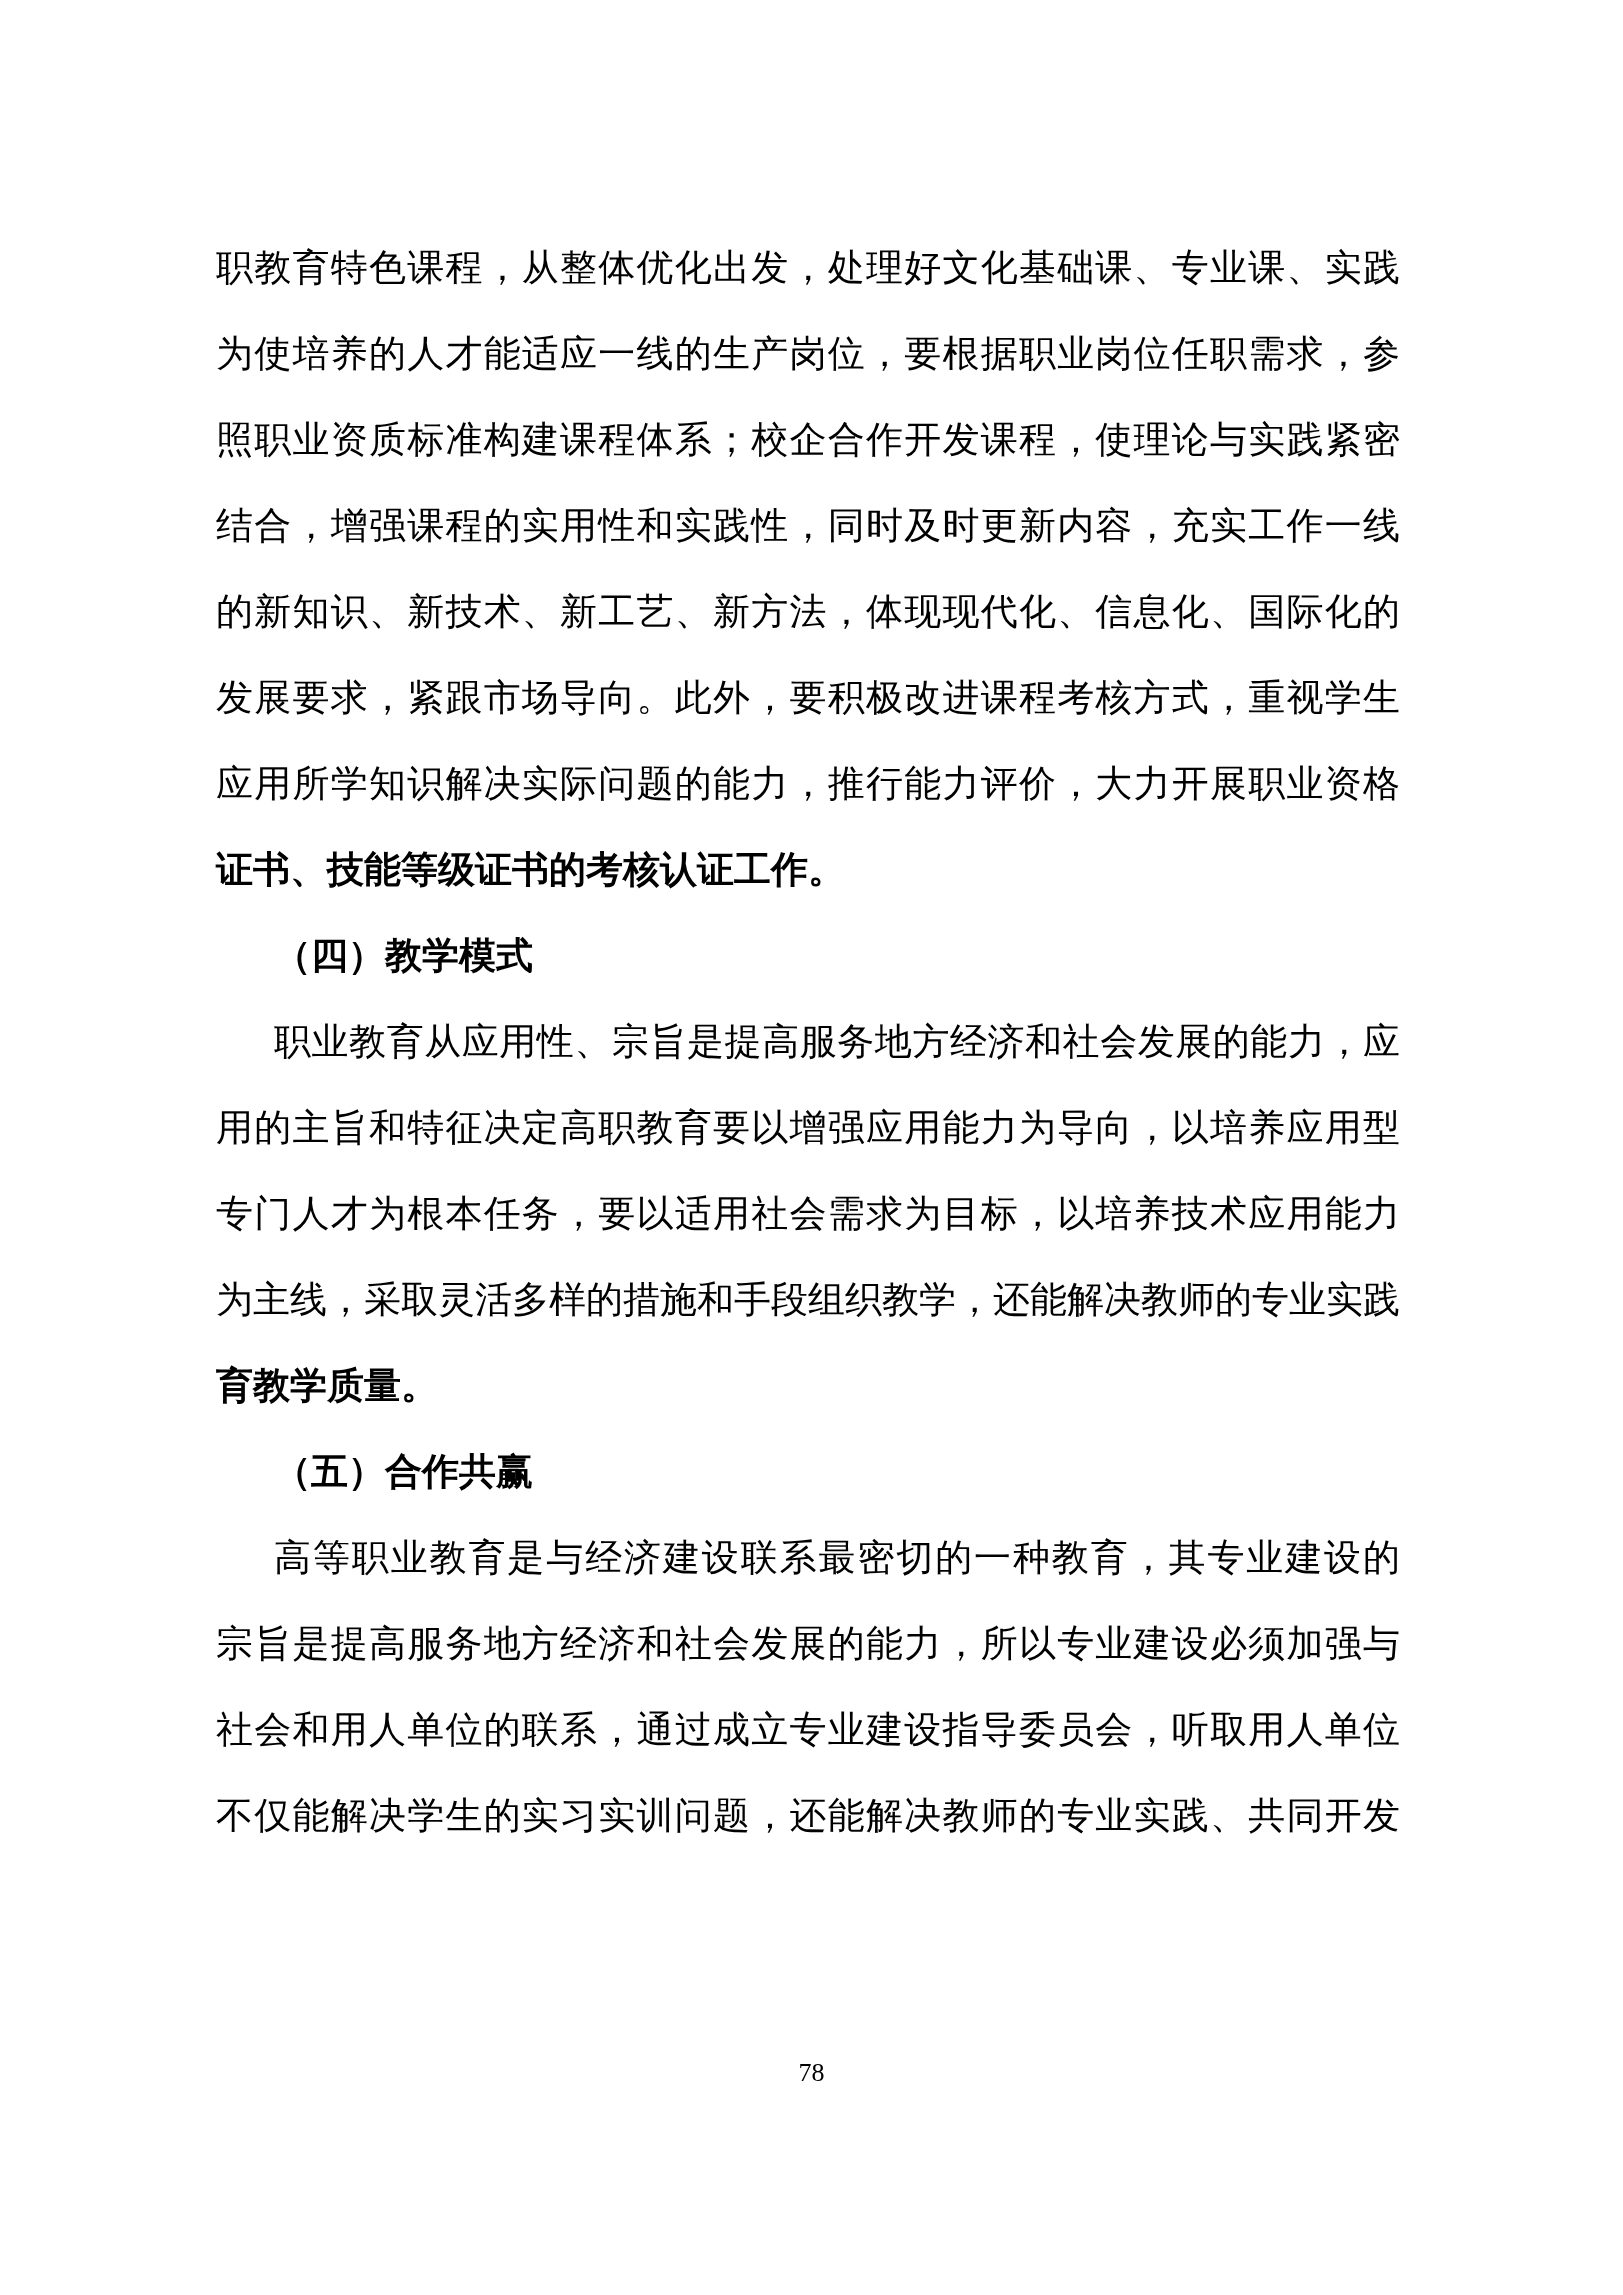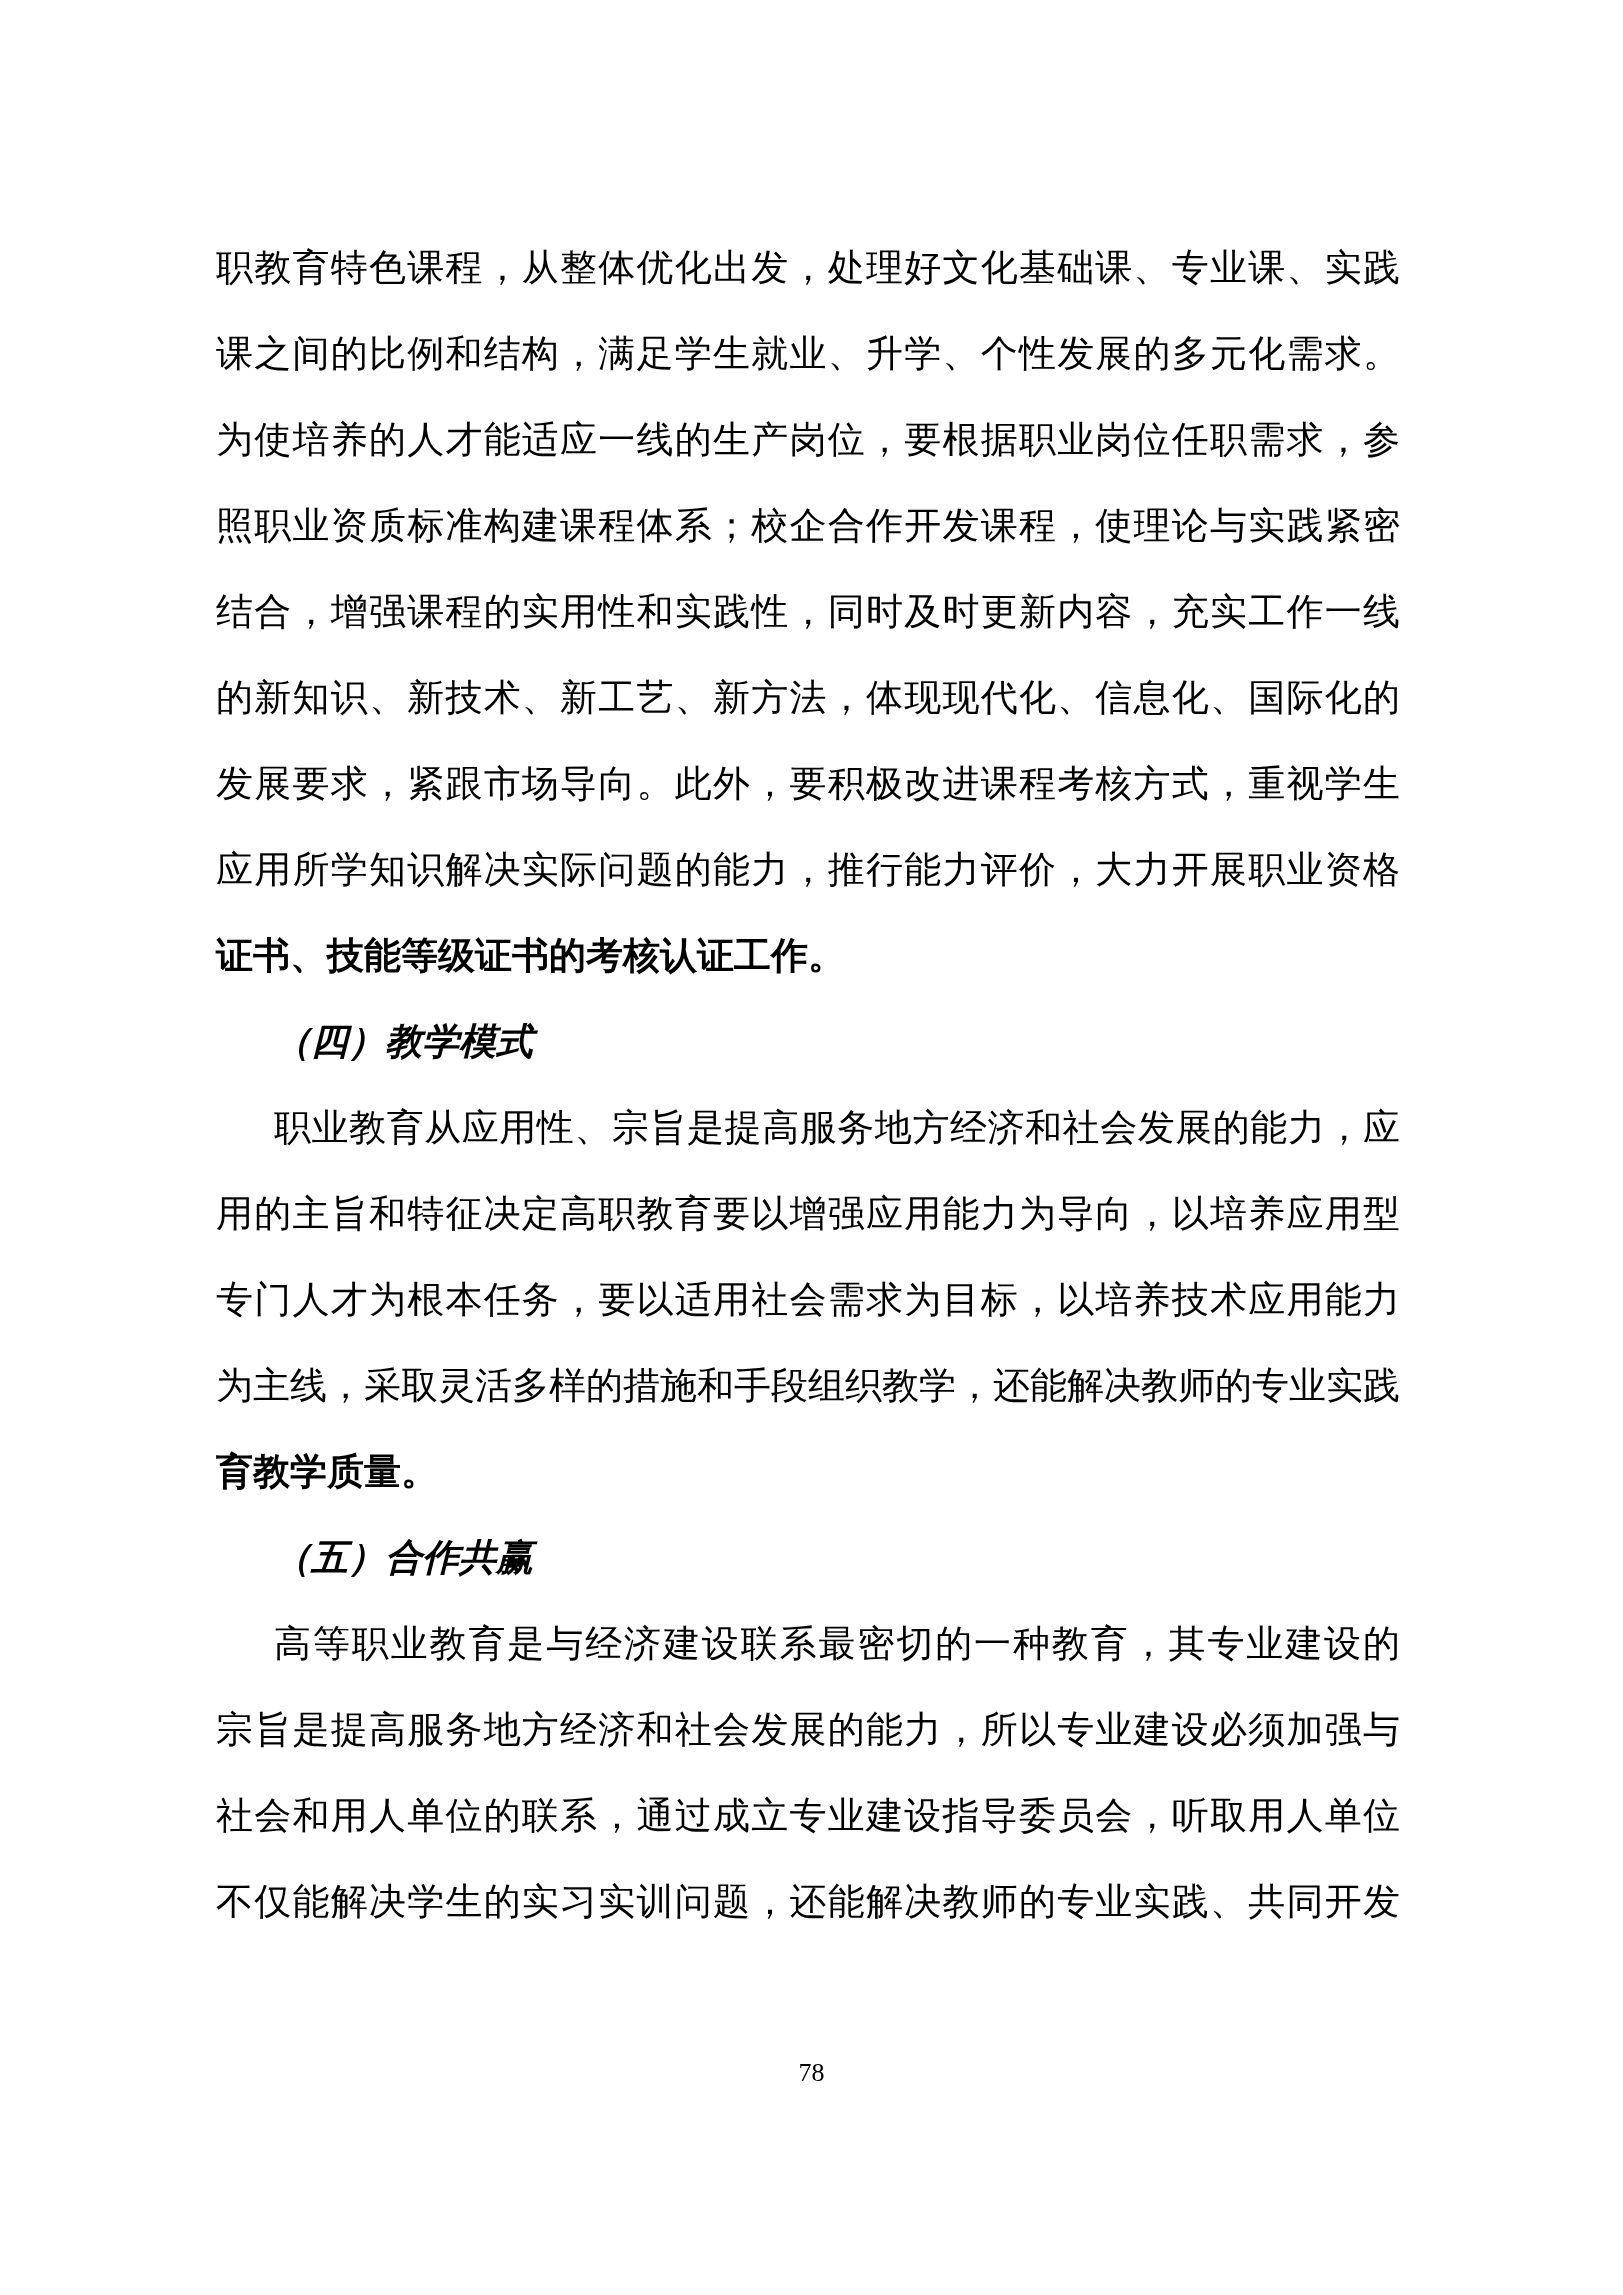--- a/index.html
+++ b/index.html
@@ -49,40 +49,38 @@
   }
   .heading {
     font-size: 37px;
     line-height: 86px;
     height: 86px;
     font-weight: bold;
     text-align: right;
     text-align-last: left;
     text-indent: 58px;
     white-space: nowrap;
-    font-style: italic;
   }
   .footer {
     position: absolute;
     top: 2040px;
     left: 0;
     width: 1623px;
     text-align: center;
     font-size: 26px;
     line-height: 41px;
   }
 </style>
 </head>
 <body>
 
 <div class="page">
   <div class="content">
 
     <div class="line">职教育特色课程，从整体优化出发，处理好文化基础课、专业课、实践</div>
-    <div class="line">课之间的比例和结构，满足学生就业、升学、个性发展的多元化需求。</div>
     <div class="line">为使培养的人才能适应一线的生产岗位，要根据职业岗位任职需求，参</div>
     <div class="line">照职业资质标准构建课程体系；校企合作开发课程，使理论与实践紧密</div>
     <div class="line">结合，增强课程的实用性和实践性，同时及时更新内容，充实工作一线</div>
     <div class="line">的新知识、新技术、新工艺、新方法，体现现代化、信息化、国际化的</div>
     <div class="line">发展要求，紧跟市场导向。此外，要积极改进课程考核方式，重视学生</div>
     <div class="line">应用所学知识解决实际问题的能力，推行能力评价，大力开展职业资格</div>
     <div class="line para-end">证书、技能等级证书的考核认证工作。</div>
 
     <div class="heading">（四）教学模式</div>
 

